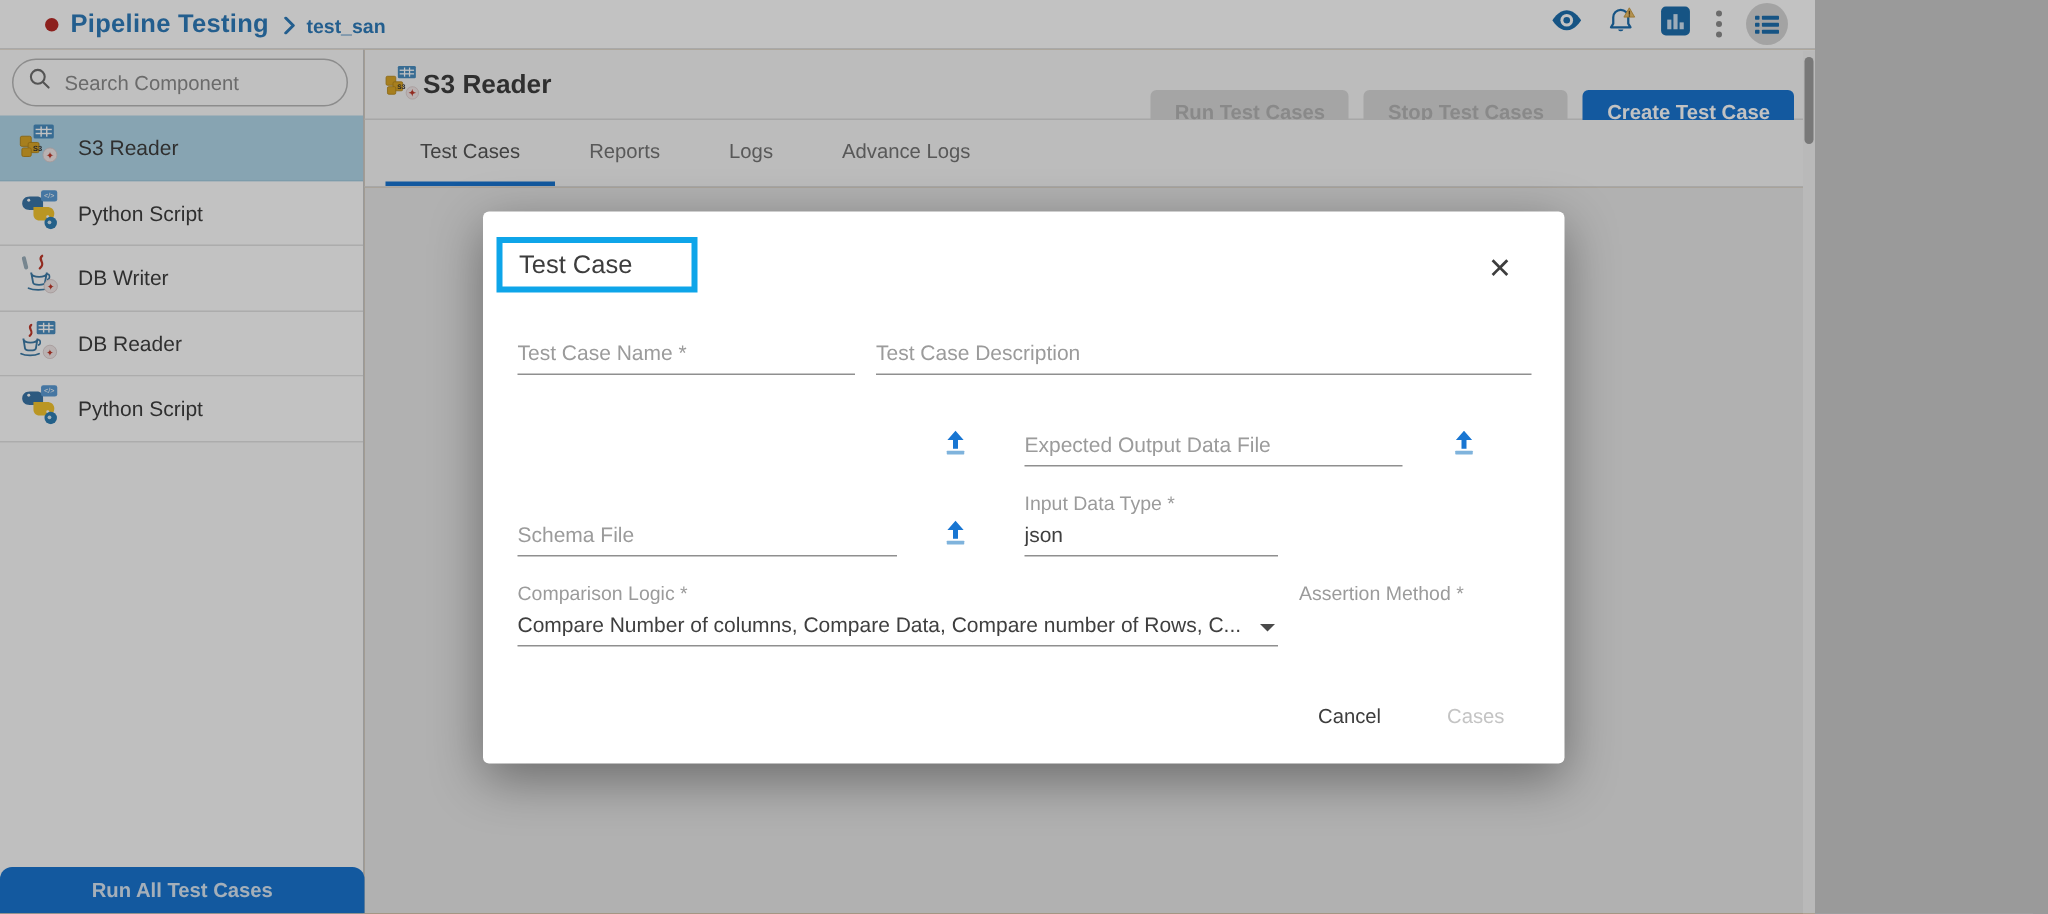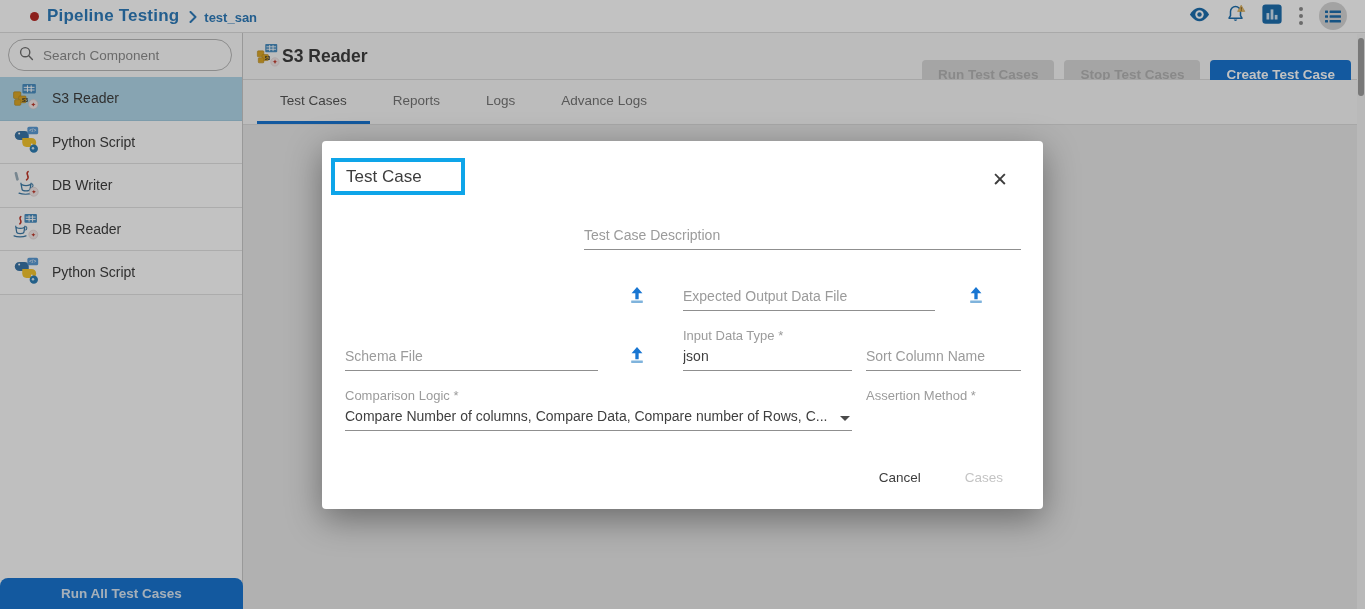--- a/index.html
+++ b/index.html
@@ -1,16 +1,16 @@
 <!DOCTYPE html>
 <html><head>
 <meta charset="utf-8">
 <style>
   html,body{margin:0;padding:0;background:#9a9a9a;}
-  .app{position:relative;width:1365px;height:609px;background:#a16207;
+  .app{position:relative;width:1210px;height:609px;background:#a16207;
        font-family:"Liberation Sans",sans-serif;overflow:hidden;}
 
   
   .topbar{position:absolute;left:0;top:0;right:0;height:33px;background:#fff;
           border-bottom:1px solid #dedede;display:flex;align-items:center;
           padding:0 18px 0 30px;box-sizing:border-box;z-index:1;}
   .brand-dot{width:9px;height:9px;border-radius:50%;background:#b92b27;margin-right:8px;flex:none;}
   .brand{font-size:17px;font-weight:700;color:#2e7cbb;letter-spacing:.2px;white-space:nowrap;}
   .crumb-sep{margin:1px 7px 0 10px;display:flex;flex:none;}
   .crumb{font-size:13px;font-weight:600;color:#2e7cbb;margin-top:2px;}
@@ -304,20 +304,23 @@
   </div>
 
   <div class="overlay"></div>
 
   <div class="modal">
     <div class="anno-box">
       <span class="modal-title">Test Case</span>
     </div>
     <span class="close-x">✕</span>
 
+    <div class="tfield" id="f-name">
+      <input type="text" placeholder="Test Case Name *" style="">
+    </div>
     <div class="tfield" id="f-desc">
       <input type="text" placeholder="Test Case Description" style="">
     </div>
 
     <button class="upload-btn" id="u-input">
       <span>
         <svg width="20" height="20" viewBox="0 0 24 24">
             <rect x="5" y="18.5" width="14" height="3" rx="0.5" fill="#7fb3dc"></rect>
             <path d="M12 2.5l6.5 7.5H14v7h-4v-7H5.5z" fill="#1976d2"></path>
           </svg>
@@ -343,23 +346,20 @@
         <svg width="20" height="20" viewBox="0 0 24 24">
             <rect x="5" y="18.5" width="14" height="3" rx="0.5" fill="#7fb3dc"></rect>
             <path d="M12 2.5l6.5 7.5H14v7h-4v-7H5.5z" fill="#1976d2"></path>
           </svg>
       </span>
     </button>
     <span class="flabel" id="l-type">Input Data Type *</span>
     <div class="tfield" id="f-type">
       <input type="text" value="json" style="">
     </div>
-    <div class="tfield" id="f-sort">
-      <input type="text" placeholder="Sort Column Name" style="">
-    </div>
 
     <span class="flabel" id="l-comp">Comparison Logic *</span>
     <div class="tfield selfield" id="f-comp">
       <span class="sel-text">Compare Number of columns, Compare Data, Compare number of Rows, C...</span>
       <span class="dd-arrow"></span>
     </div>
     <span class="flabel" id="l-assert">Assertion Method *</span>
 
     <div class="modal-footer">
       <button class="txtbtn cancel">Cancel</button>

